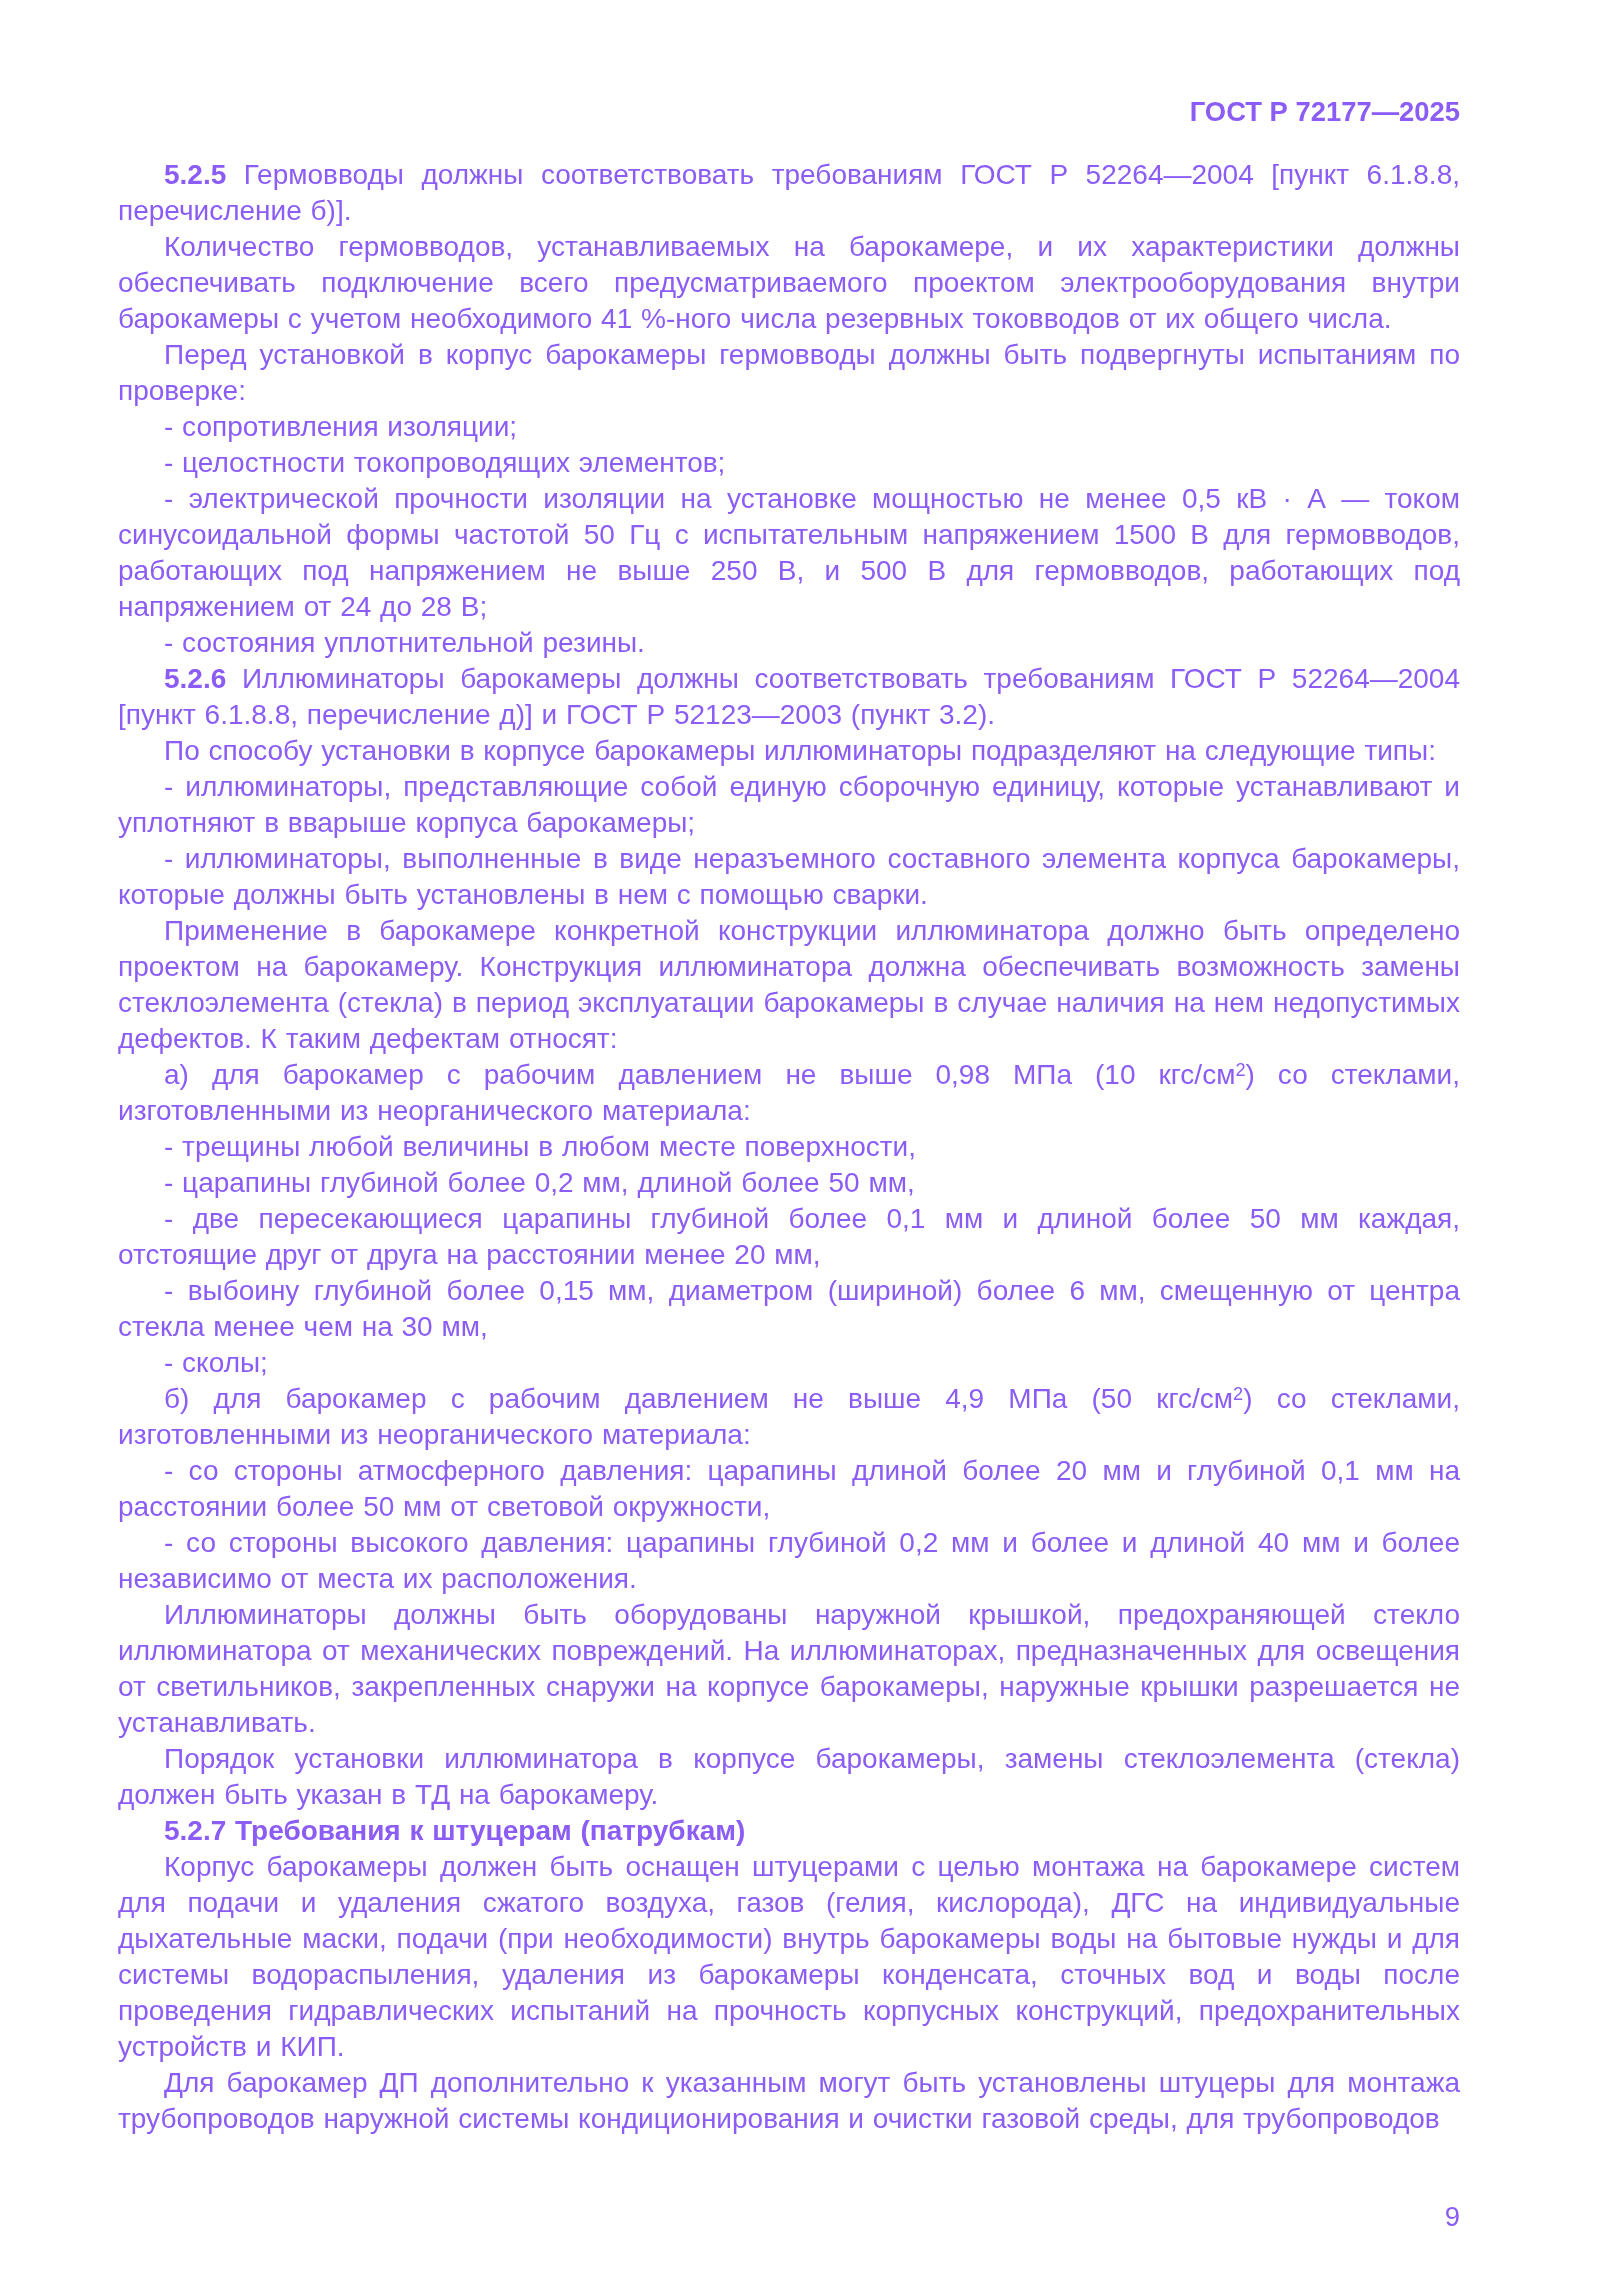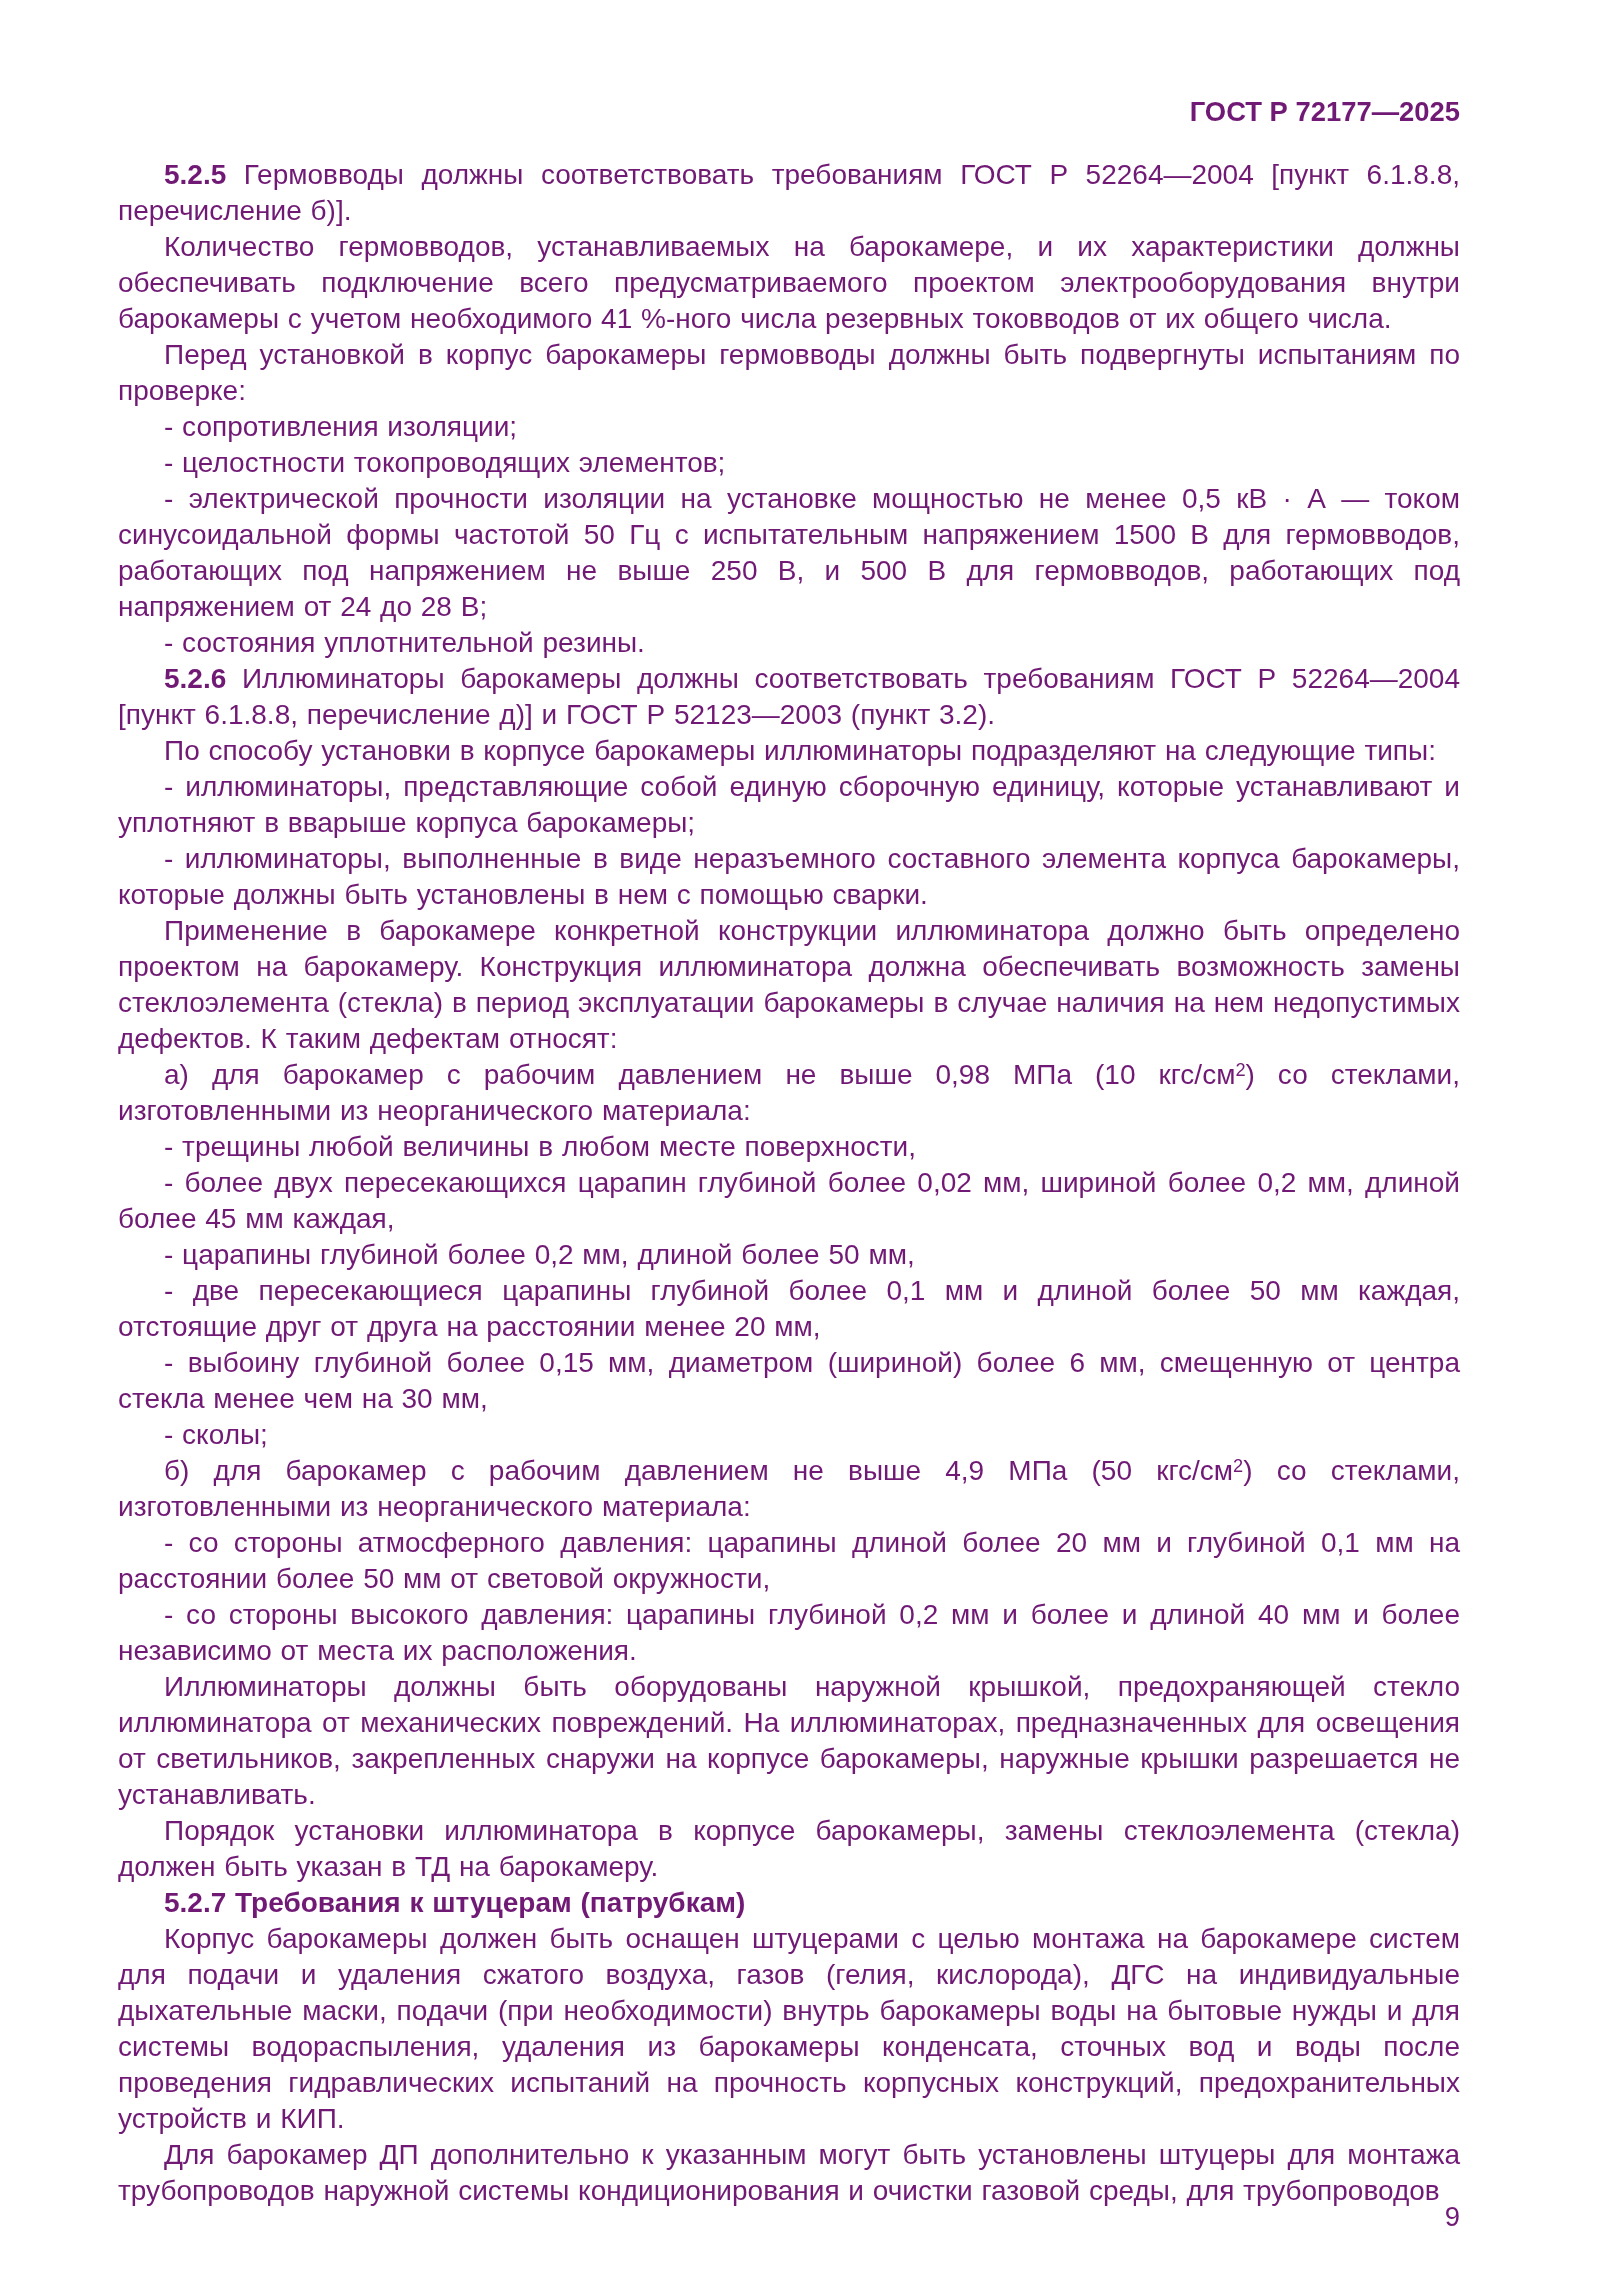--- a/index.html
+++ b/index.html
@@ -9,21 +9,21 @@
   }
   .page {
     position: relative;
     width: 1621px;
     height: 2293px;
     margin: 0 auto;
     background: #ffffff;
     box-sizing: border-box;
     padding: 96px 161px 0 118px;
     font-family: "Liberation Sans", "DejaVu Sans", sans-serif;
-    color: #701a75;
+    color: #8b5cf6;
     overflow: hidden;
   }
   .doc-header {
     text-align: right;
     font-weight: bold;
     font-size: 27.4px;
     line-height: 32px;
     margin-bottom: 29px;
   }
   .doc-body p {
@@ -70,21 +70,20 @@
       <p class="list"><span>- целостности токопроводящих элементов;</span></p>
       <p class="list"><span>- электрической прочности изоляции на установке мощностью не менее 0,5 кВ · А — током синусоидальной формы частотой 50 Гц с испытательным напряжением 1500 В для гермовводов, работающих под напряжением не выше 250 В, и 500 В для гермовводов, работающих под напряжением от 24 до 28 В;</span></p>
       <p class="list"><span>- состояния уплотнительной резины.</span></p>
       <p class="para"><span class="b">5.2.6</span><span> Иллюминаторы барокамеры должны соответствовать требованиям ГОСТ Р 52264—2004 [пункт 6.1.8.8, перечисление д)] и ГОСТ Р 52123—2003 (пункт 3.2).</span></p>
       <p class="para"><span>По способу установки в корпусе барокамеры иллюминаторы подразделяют на следующие типы:</span></p>
       <p class="list"><span>- иллюминаторы, представляющие собой единую сборочную единицу, которые устанавливают и уплотняют в вварыше корпуса барокамеры;</span></p>
       <p class="list"><span>- иллюминаторы, выполненные в виде неразъемного составного элемента корпуса барокамеры, которые должны быть установлены в нем с помощью сварки.</span></p>
       <p class="para"><span>Применение в барокамере конкретной конструкции иллюминатора должно быть определено проектом на барокамеру. Конструкция иллюминатора должна обеспечивать возможность замены стеклоэлемента (стекла) в период эксплуатации барокамеры в случае наличия на нем недопустимых дефектов. К таким дефектам относят:</span></p>
       <p class="para"><span>а) для барокамер с рабочим давлением не выше 0,98 МПа (10 кгс/см</span><sup class="sup">2</sup><span>) со стеклами, изготовленными из неорганического материала:</span></p>
       <p class="list"><span>- трещины любой величины в любом месте поверхности,</span></p>
-      <p class="list"><span>- более двух пересекающихся царапин глубиной более 0,02 мм, шириной более 0,2 мм, длиной более 45 мм каждая,</span></p>
       <p class="list"><span>- царапины глубиной более 0,2 мм, длиной более 50 мм,</span></p>
       <p class="list"><span>- две пересекающиеся царапины глубиной более 0,1 мм и длиной более 50 мм каждая, отстоящие друг от друга на расстоянии менее 20 мм,</span></p>
       <p class="list"><span>- выбоину глубиной более 0,15 мм, диаметром (шириной) более 6 мм, смещенную от центра стекла менее чем на 30 мм,</span></p>
       <p class="list"><span>- сколы;</span></p>
       <p class="para"><span>б) для барокамер с рабочим давлением не выше 4,9 МПа (50 кгс/см</span><sup class="sup">2</sup><span>) со стеклами, изготовленными из неорганического материала:</span></p>
       <p class="list"><span>- со стороны атмосферного давления: царапины длиной более 20 мм и глубиной 0,1 мм на расстоянии более 50 мм от световой окружности,</span></p>
       <p class="list"><span>- со стороны высокого давления: царапины глубиной 0,2 мм и более и длиной 40 мм и более независимо от места их расположения.</span></p>
       <p class="para"><span>Иллюминаторы должны быть оборудованы наружной крышкой, предохраняющей стекло иллюминатора от механических повреждений. На иллюминаторах, предназначенных для освещения от светильников, закрепленных снаружи на корпусе барокамеры, наружные крышки разрешается не устанавливать.</span></p>
       <p class="para"><span>Порядок установки иллюминатора в корпусе барокамеры, замены стеклоэлемента (стекла) должен быть указан в ТД на барокамеру.</span></p>
       <p class="heading"><span>5.2.7 Требования к штуцерам (патрубкам)</span></p>

